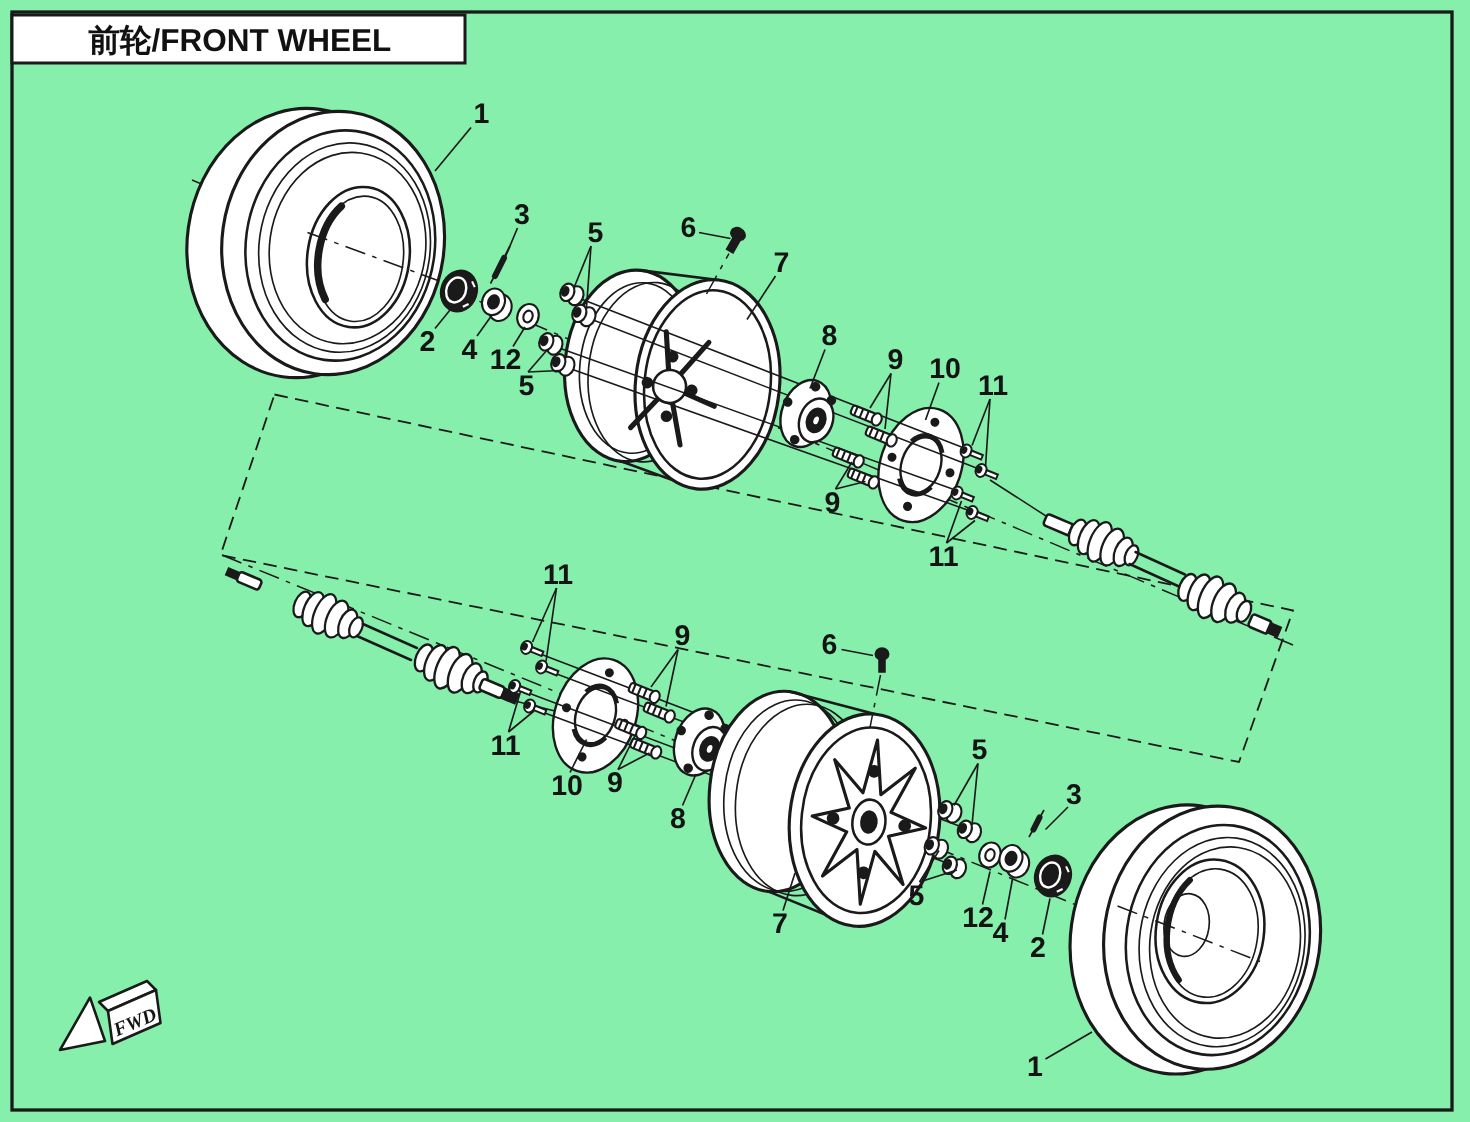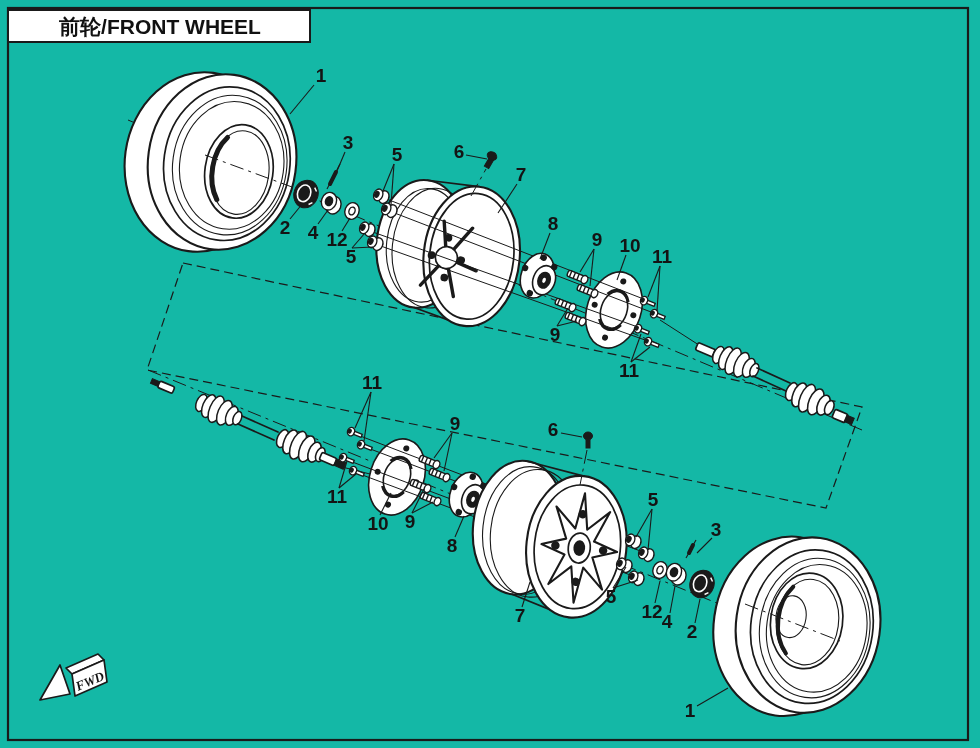--- a/index.html
+++ b/index.html
@@ -1,16 +1,16 @@
 <!DOCTYPE html>
 <html><head>
 <meta charset="utf-8">
 <style>
   html,body{margin:0;padding:0;background:#ffffff;}
-  .page{position:relative;width:980px;height:748px;background:#14b8a6;font-family:"Liberation Sans","DejaVu Sans",sans-serif;}
+  .page{position:relative;width:980px;height:748px;background:#86efac;font-family:"Liberation Sans","DejaVu Sans",sans-serif;}
   svg{display:block;}
   .ln{stroke:#1a1a1a;fill:none;stroke-width:1.7;stroke-linecap:round;stroke-linejoin:round;}
   .ln2{stroke-width:2.1;}
   .thin{stroke-width:1.1;}
   .fw{fill:#ffffff;}
   .fd{fill:#1a1a1a;stroke:#1a1a1a;}
   .leader{stroke:#1a1a1a;stroke-width:1.1;fill:none;}
   .guide{stroke:#1a1a1a;stroke-width:1;fill:none;}
   .centerline{stroke:#1a1a1a;stroke-width:1;fill:none;stroke-dasharray:14 5 3 5;}
   .boundary{stroke:#1a1a1a;stroke-width:1.2;fill:none;stroke-dasharray:9 5;}

